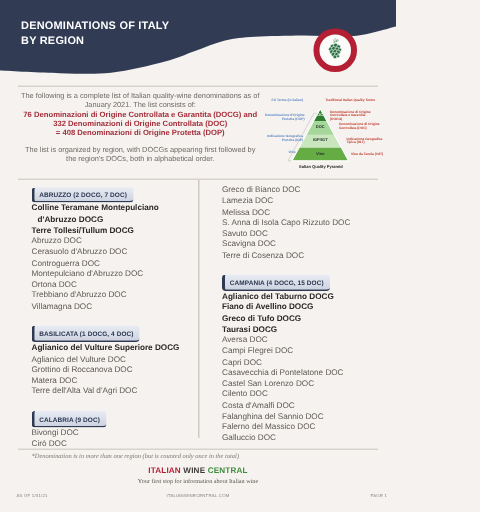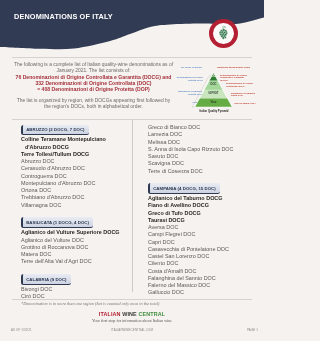--- a/index.html
+++ b/index.html
@@ -66,20 +66,21 @@
 </style>
 </head>
 <body>
 
 <div class="header">
   <svg width="264" height="56" viewBox="0 0 264 56">
     <path d="M0,0 L264,0 L264,17.6 C259.3,18.67 246.3,23.00 236,24.0 C225.7,25.00 213.0,23.52 202,23.6 C191.0,23.68 178.7,23.93 170,24.5 C161.3,25.07 156.7,25.42 150,27 C143.3,28.58 136.7,31.67 130,34 C123.3,36.33 119.3,38.58 110,41 C100.7,43.42 85.7,47.20 74,48.5 C62.3,49.80 52.3,49.05 40,48.8 C27.7,48.55 6.7,47.30 0,47 Z" fill="#313b54"></path>
   </svg>
   <div class="title">
     <div>DENOMINATIONS OF ITALY</div>
+    <div>BY REGION</div>
   </div>
 </div>
 <div class="logo">
   <svg width="20" height="22" viewBox="0 0 20 22">
     <g fill="#2b7346" stroke="#fcfbfa" stroke-width="0.38">
       <circle cx="6.6" cy="7.0" r="1.5"></circle>
       <circle cx="8.8" cy="6.3" r="1.55"></circle>
       <circle cx="10.7" cy="7.2" r="1.35"></circle>
       <circle cx="5.5" cy="8.8" r="1.45"></circle>
       <circle cx="7.6" cy="8.5" r="1.55"></circle>

